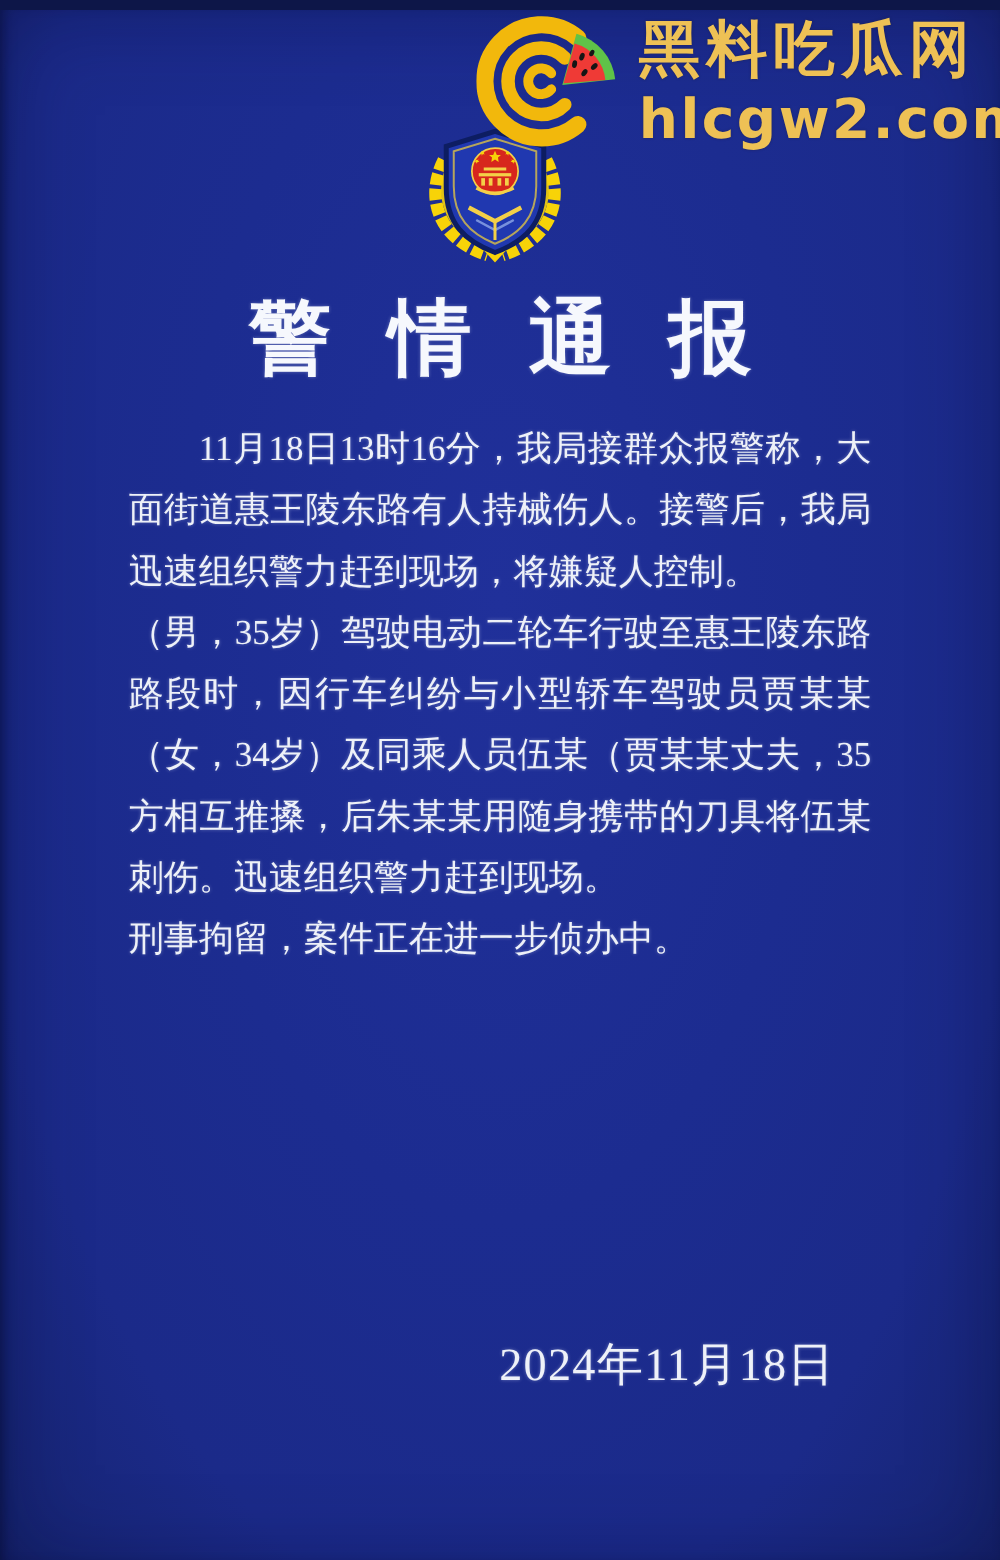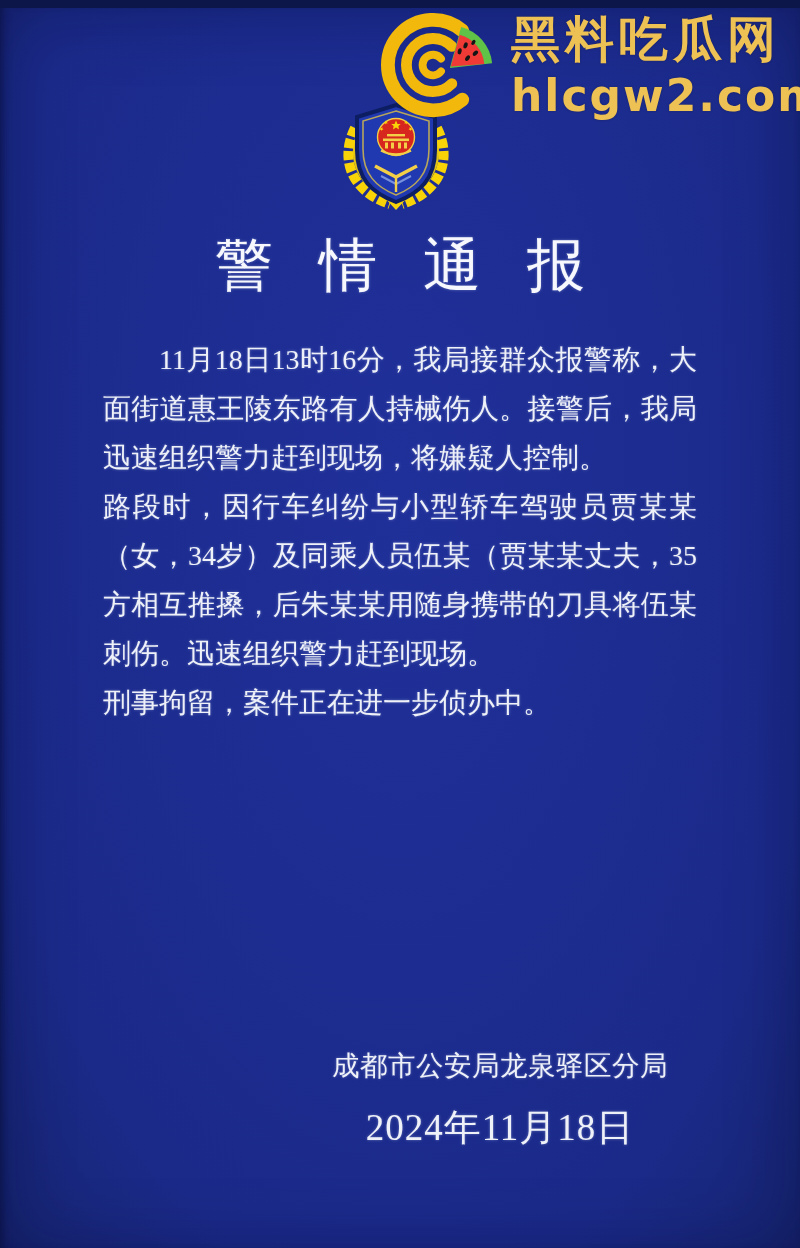--- a/index.html
+++ b/index.html
@@ -28,21 +28,21 @@
     color:#eec155;font-size:44px;font-weight:800;line-height:1;margin-top:9px;
     letter-spacing:2px;white-space:nowrap;text-shadow:0 0 2px rgba(40,30,0,.35);
   }
 
   
   .badge{position:absolute;left:331px;top:84px;width:130px;height:122px;z-index:2;}
 
   
   .title{
     position:absolute;left:0;top:219px;width:800px;margin:0;
-    text-align:center;color:#f6f8fd;font-size:58px;font-weight:400;
+    text-align:center;color:#f6f8fd;font-size:66px;font-weight:700;
     letter-spacing:46px;text-indent:46px;line-height:1.35;
     text-shadow:0 0 3px rgba(235,240,255,.35);
   }
 
   
   .notice-body{
     position:absolute;left:103px;top:327px;width:594px;
     color:#eef1f8;font-size:28px;line-height:49px;
     text-shadow:0 0 3px rgba(225,233,255,.38);
   }
@@ -129,28 +129,28 @@
 
   <h1 class="title">警情通报</h1>
 
   <div class="notice-body">
     <div class="para">
         <div class="line first">11月18日13时16分，我局接群众报警称，大</div>
         <div class="line">面街道惠王陵东路有人持械伤人。接警后，我局</div>
         <div class="line last">迅速组织警力赶到现场，将嫌疑人控制。</div>
       </div>
     <div class="para">
+        <div class="line">（男，35岁）驾驶电动二轮车行驶至惠王陵东路</div>
         <div class="line">路段时，因行车纠纷与小型轿车驾驶员贾某某</div>
         <div class="line">（女，34岁）及同乘人员伍某（贾某某丈夫，35</div>
         <div class="line">方相互推搡，后朱某某用随身携带的刀具将伍某</div>
         <div class="line last">刺伤。迅速组织警力赶到现场。</div>
       </div>
     <div class="para">
         <div class="line last">刑事拘留，案件正在进一步侦办中。</div>
       </div>
   </div>
 
   <div class="footer">
-    <div class="issuer">成都市公安局龙泉驿区分局</div>
     <div class="date">2024年11月18日</div>
   </div>
 
 </div>
 
 </body></html>

